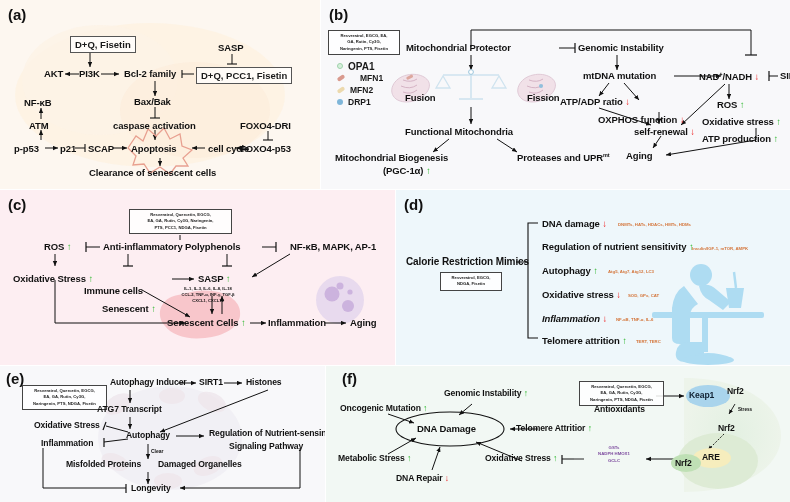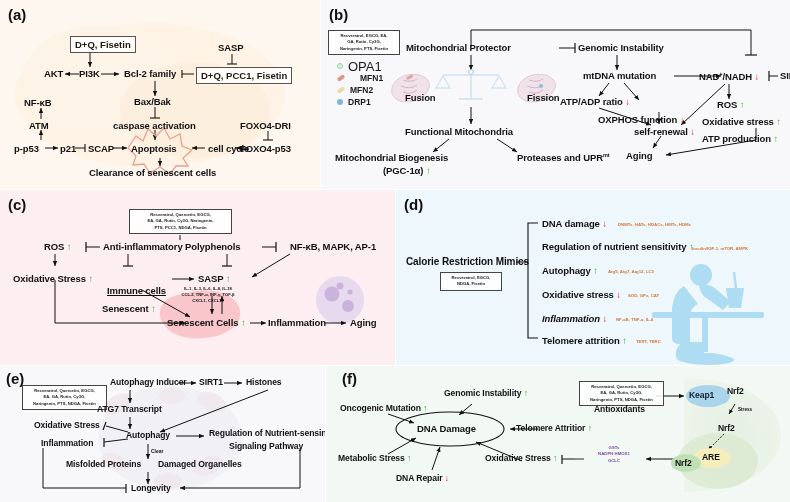--- a/index.html
+++ b/index.html
@@ -165,21 +165,21 @@
   </svg>
   <div class="plabel" style="left:8px;top:6px;">(b)</div>
 
   <div class="boxtiny" style="left:7px;top:30px;width:72px;white-space:pre-line;">Resveratrol, EGCG, EA,
 GA, Rutin, Cy3G,
 Naringenin, PTS, Fisetin</div>
 
   <div style="position:absolute;left:16px;top:60px;">
     <div style="display:flex;align-items:center;gap:5px;height:12px;">
       <span style="display:inline-block;width:6px;height:6px;border-radius:50%;background:#d6efdb;border:1px solid #9fd2ab;"></span>
-      <span class="" style="font-size:13px;font-weight:normal;">OPA1</span>
+      <span class="" style="font-size:10px;font-weight:bold;">OPA1</span>
     </div>
     <div style="display:flex;align-items:center;gap:15px;height:12px;">
       <span style="display:inline-block;width:8px;height:4px;border-radius:2px;background:#d99a8e;transform:rotate(-35deg);"></span>
       <span style="font-size:8.5px;font-weight:bold;">MFN1</span>
     </div>
     <div style="display:flex;align-items:center;gap:5px;height:12px;">
       <span style="display:inline-block;width:8px;height:4px;border-radius:2px;background:#ecd9ad;transform:rotate(-35deg);"></span>
       <span style="font-size:8.5px;font-weight:bold;">MFN2</span>
     </div>
     <div style="display:flex;align-items:center;gap:5px;height:12px;">
@@ -284,21 +284,21 @@
     <span>ROS</span><span class="up"> ↑</span>
   </div>
   <div class="node" style="left:103px;top:51px;">Anti-inflammatory Polyphenols</div>
   <div class="node" style="left:290px;top:51px;">NF-κB, MAPK, AP-1</div>
   <div class="node" style="left:13px;top:83px;">
     <span>Oxidative Stress</span><span class="up"> ↑</span>
   </div>
   <div class="node" style="left:102px;top:83px;margin-top:30px;">
     <span>Senescent</span><span class="up">  ↑</span>
   </div>
-  <div class="node" style="left:107px;top:95px;text-decoration:underline;">Immune cells</div>
+  <div class="node" style="left:84px;top:95px;">Immune cells</div>
   <div class="node" style="left:198px;top:83px;">
     <span>SASP</span><span class="up"> ↑</span>
   </div>
   <div class="tiny" style="left:166px;top:96px;width:84px;text-align:center;white-space:pre-line;">IL-1, IL-3, IL-6, IL-8, IL-18
 CCL-2, TNF-α, INF-γ, TGF-β
 CXCL1, CXCL12</div>
   <div class="node" style="left:167px;top:127px;">
     <span>Senescent Cells</span><span class="up"> ↑</span>
   </div>
   <div class="node" style="left:268px;top:127px;">Inflammation</div>

